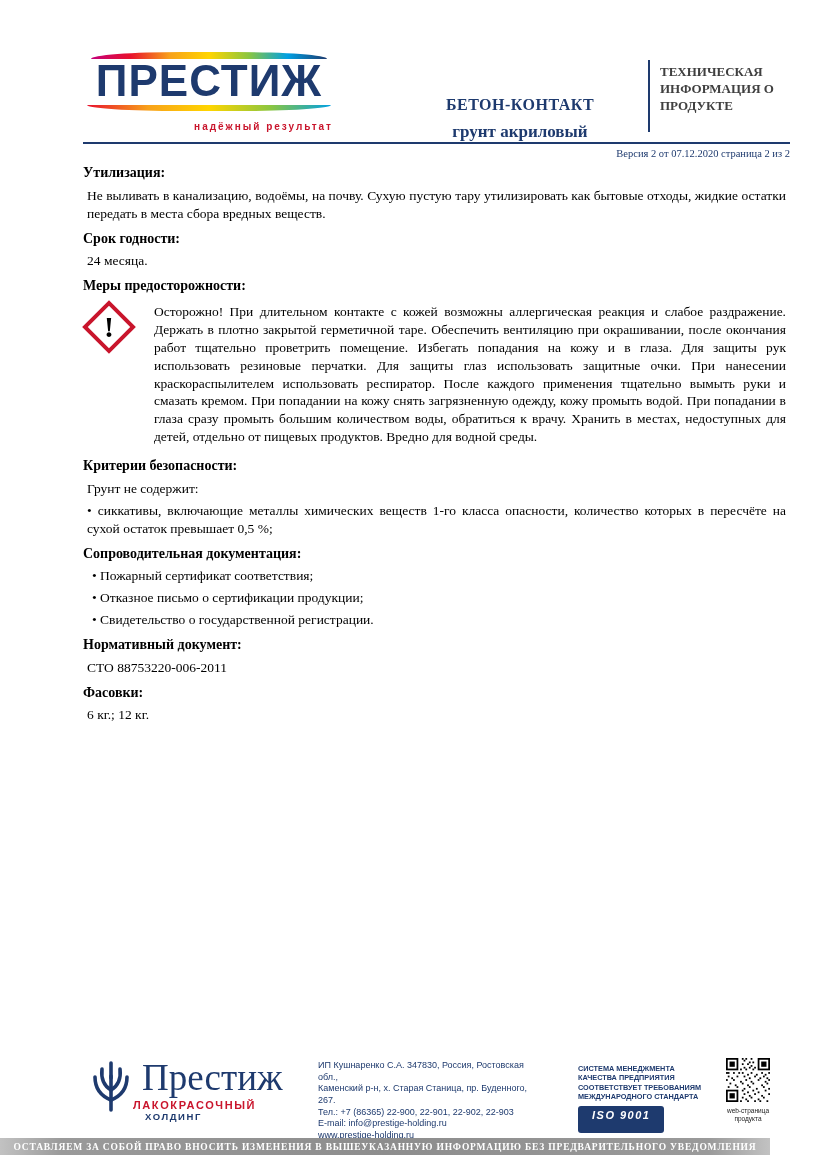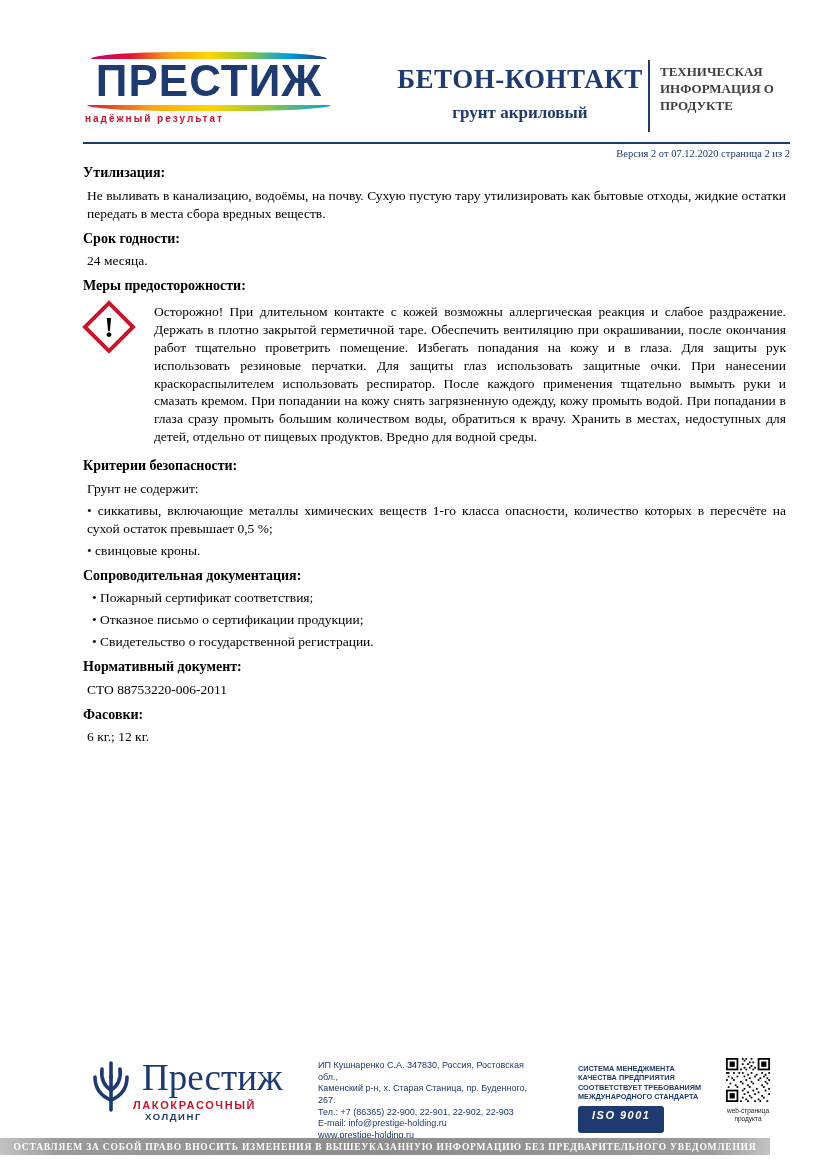--- a/index.html
+++ b/index.html
@@ -22,25 +22,25 @@
     font-size:44px; line-height:1.02; color:#1e3a6e; letter-spacing:1px;
     text-align:center;
   }
   .logo-underline {
     height:6px; margin:1px 2px 0;
     border-radius:0 0 100% 100% / 0 0 260% 260%;
     background:linear-gradient(90deg,#e8112d,#f8a11a,#ffd500,#8cc63f,#00a0e3);
   }
   .logo-tagline {
     font-family:"Liberation Sans", sans-serif; font-size:10px; font-weight:bold;
-    color:#c9152c; text-align:left; letter-spacing:2px; margin-top:2px;
+    color:#c9152c; text-align:right; letter-spacing:2px; margin-top:10px;
   }
 
   .product-title { position:absolute; left:392px; top:64px; width:256px; text-align:center; color:#1e3a6e; }
-  .product-title .main { font-size:27px; font-weight:bold; letter-spacing:0.5px; }
+  .product-title .main { font-size:16px; font-weight:bold; letter-spacing:0.5px;margin-top:32px; }
   .product-title .sub  { font-size:17px; font-weight:bold; margin-top:8px; }
 
   .doctype-sep { position:absolute; left:648px; top:60px; width:2px; height:72px; background:#1e3a6e; }
   .doctype {
     position:absolute; left:660px; top:64px; width:140px;
     font-size:13px; font-weight:bold; color:#404040; line-height:1.3;
   }
 
   .header-rule { position:absolute; left:83px; top:142px; width:707px; height:2px; background:#1e3a6e; }
   .version { position:absolute; top:148px; right:37px; font-size:10.5px; color:#1e3a6e; }
@@ -148,21 +148,20 @@
         <div class="ghs">
             <span class="ghs-mark">!</span>
           </div>
       </div>
       <p class="precaution-text">Осторожно! При длительном контакте с кожей возможны аллергическая реакция и слабое раздражение. Держать в плотно закрытой герметичной таре. Обеспечить вентиляцию при окрашивании, после окончания работ тщательно проветрить помещение. Избегать попадания на кожу и в глаза. Для защиты рук использовать резиновые перчатки. Для защиты глаз использовать защитные очки. При нанесении краскораспылителем использовать респиратор. После каждого применения тщательно вымыть руки и смазать кремом.  При попадании на кожу снять загрязненную одежду, кожу промыть водой. При попадании в глаза сразу промыть большим количеством воды, обратиться к врачу. Хранить в местах, недоступных для детей, отдельно от пищевых продуктов. Вредно для водной среды.</p>
     </div>
 
     <div class="heading">Критерии безопасности:</div>
     <p>Грунт не содержит:</p>
     <p>•  сиккативы, включающие металлы химических веществ 1-го класса опасности, количество которых в пересчёте на сухой остаток превышает 0,5 %;</p>
-    <p>• свинцовые кроны.</p>
 
     <div class="heading">Сопроводительная документация:</div>
     <p class="doc-item">• Пожарный сертификат соответствия;</p>
     <p class="doc-item">• Отказное письмо о сертификации продукции;</p>
     <p class="doc-item">• Свидетельство о государственной регистрации.</p>
 
     <div class="heading">Нормативный документ:</div>
     <p>СТО 88753220-006-2011</p>
 
     <div class="heading">Фасовки:</div>

